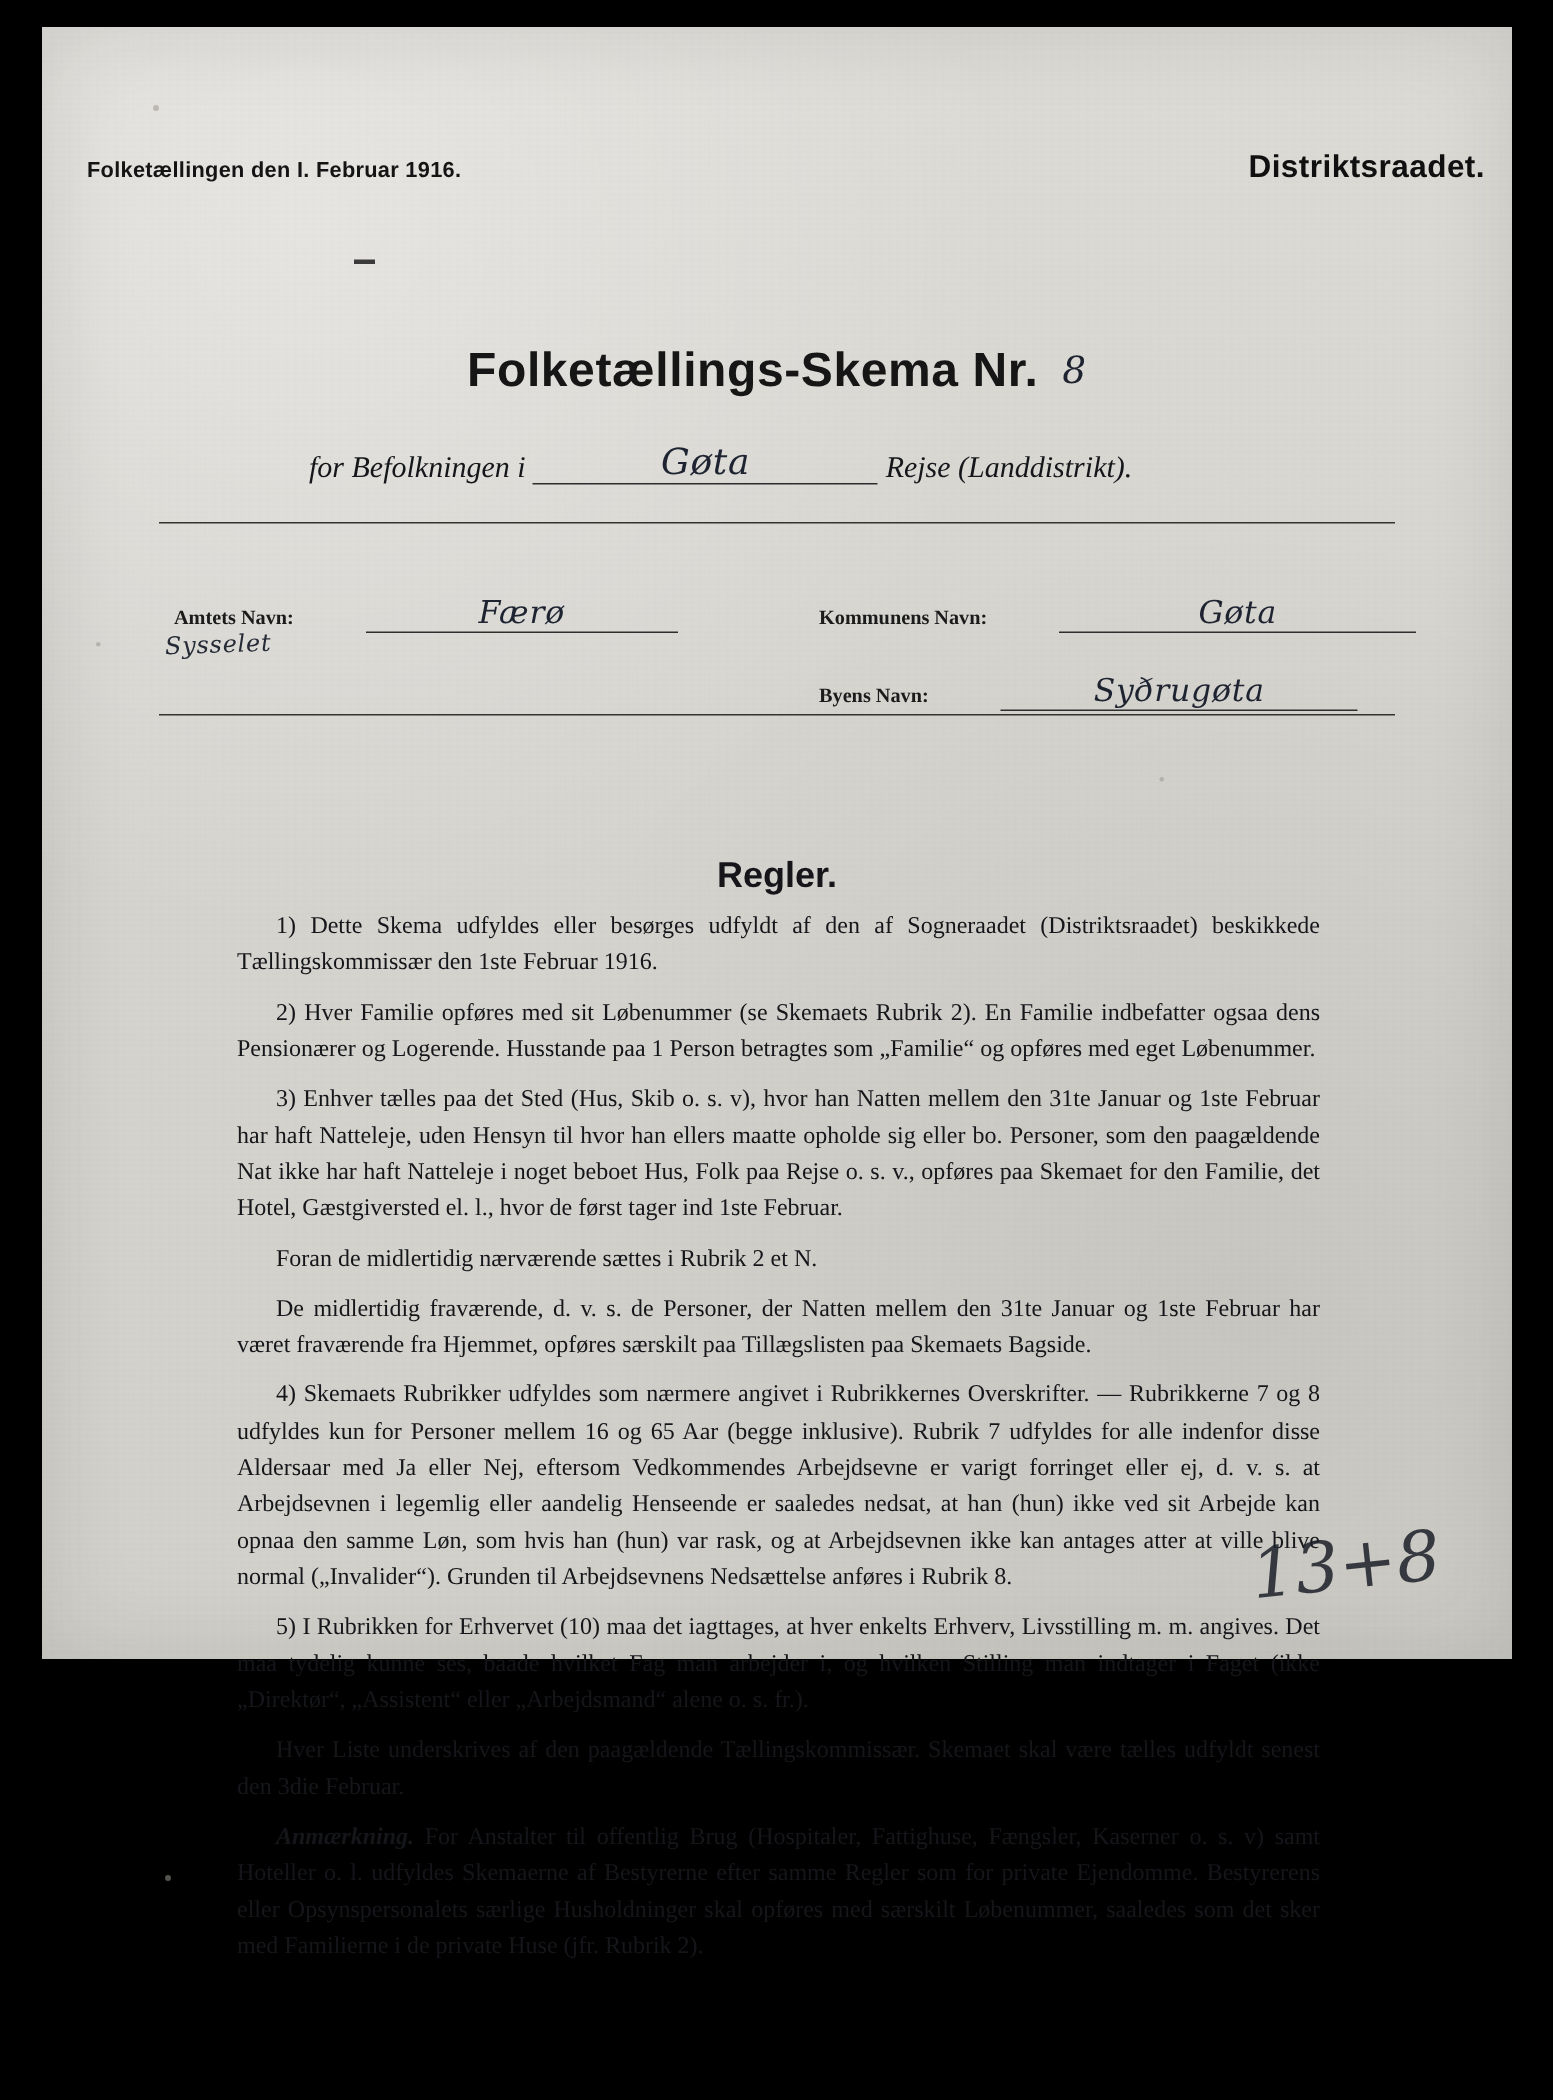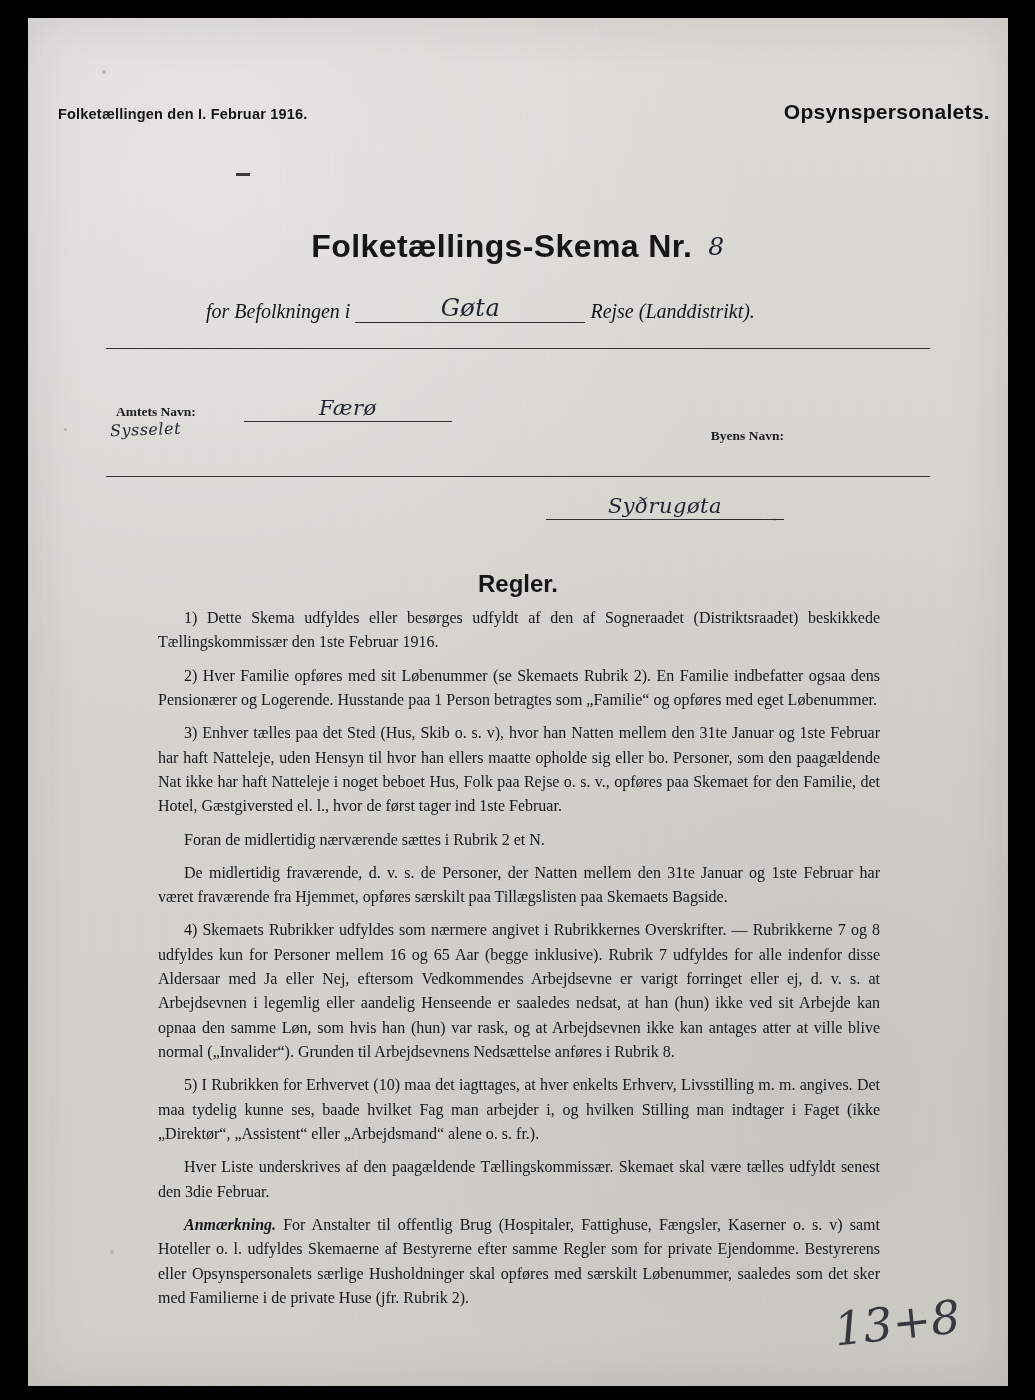--- a/index.html
+++ b/index.html
@@ -11,21 +11,21 @@
     width: 1035px;
     height: 1400px;
     overflow: hidden;
     font-family: "Liberation Serif", serif;
   }
   #page {
     position: absolute;
     left: 28px;
     top: 18px;
     width: 980px;
-    height: 1368px;
+    height: 1088px;
     background: #d9d7d2;
     background-image:
        radial-gradient(circle at 18% 12%, rgba(255,255,255,0.30), rgba(255,255,255,0) 38%),
        radial-gradient(circle at 82% 78%, rgba(0,0,0,0.06), rgba(0,0,0,0) 45%),
        linear-gradient(180deg, #dddbd6 0%, #d6d4cf 45%, #d2d0ca 100%);
     box-shadow: inset 0 0 60px rgba(0,0,0,0.10);
   }
   
   #grain {
     position: absolute;
@@ -154,21 +154,21 @@
     padding-bottom: 2px;
   }
   .fld-line {
     border-bottom: 1.2px solid #2e2e2e;
     text-align: center;
     padding: 0 4px 1px 4px;
   }
   .f-amt   { top: 34px;  left: 0px;   }
   .f-her   { top: 82px;  left: 0px;   }
   .f-kom   { top: 34px;  left: 430px; }
-  .f-by    { top: 66px;  left: 430px; flex-direction: column; }
+  .f-by    { top: 86px;  left: 430px; }
   .syssel {
     position: absolute;
     top: 58px;
     left: -6px;
     font-family: "DejaVu Serif", serif;
     font-style: italic;
     font-size: 16px;
     color: #242a36;
     transform: rotate(-2deg);
   }
@@ -227,21 +227,21 @@
 <div id="page">
   <div id="grain"></div>
 
   <div class="speck" style="left:74px;top:52px;width:4px;height:4px;"></div>
   <div class="speck" style="left:36px;top:410px;width:3px;height:3px;"></div>
   <div class="speck" style="left:745px;top:500px;width:3px;height:3px;"></div>
   <div class="speck" style="left:82px;top:1232px;width:4px;height:4px;"></div>
 
   <div class="hdr">
     <div class="hdr-left">Folketællingen den I. Februar 1916.</div>
-    <div class="hdr-right">Opsynspersonalets.</div>
+    <div class="hdr-right">Distriktsraadet.</div>
   </div>
   <div class="stray-dash"></div>
 
   <div class="title-wrap">
     <span class="title">Folketællings-Skema Nr.</span><span class="title-nr hand">8</span>
   </div>
 
   <div class="subtitle">
     <span>for Befolkningen i</span>
     <span class="line-fill hand hand-lg">Gøta</span>
@@ -250,20 +250,24 @@
 
   <div class="rule top"></div>
   <div class="rule bottom"></div>
 
   <div class="fields">
     <div class="fld f-amt">
       <span class="fld-label">Amtets Navn:</span>
       <span class="fld-line hand hand-md" style="width:200px;">Færø</span>
     </div>
     <div class="syssel hand">Sysselet</div>
+    <div class="fld f-kom">
+      <span class="fld-label">Kommunens Navn:</span>
+      <span class="fld-line hand hand-md" style="width:230px;">Gøta</span>
+    </div>
     <div class="fld f-by">
       <span class="fld-label">Byens Navn:</span>
       <span class="fld-line hand hand-md" style="width:230px;">Syðrugøta</span>
     </div>
   </div>
 
   <div class="regler-head">Regler.</div>
 
   <div class="body-text">
     <p>1) Dette Skema udfyldes eller besørges udfyldt af den af Sogneraadet (Distriktsraadet) beskikkede Tællingskommissær den 1ste Februar 1916.</p>

